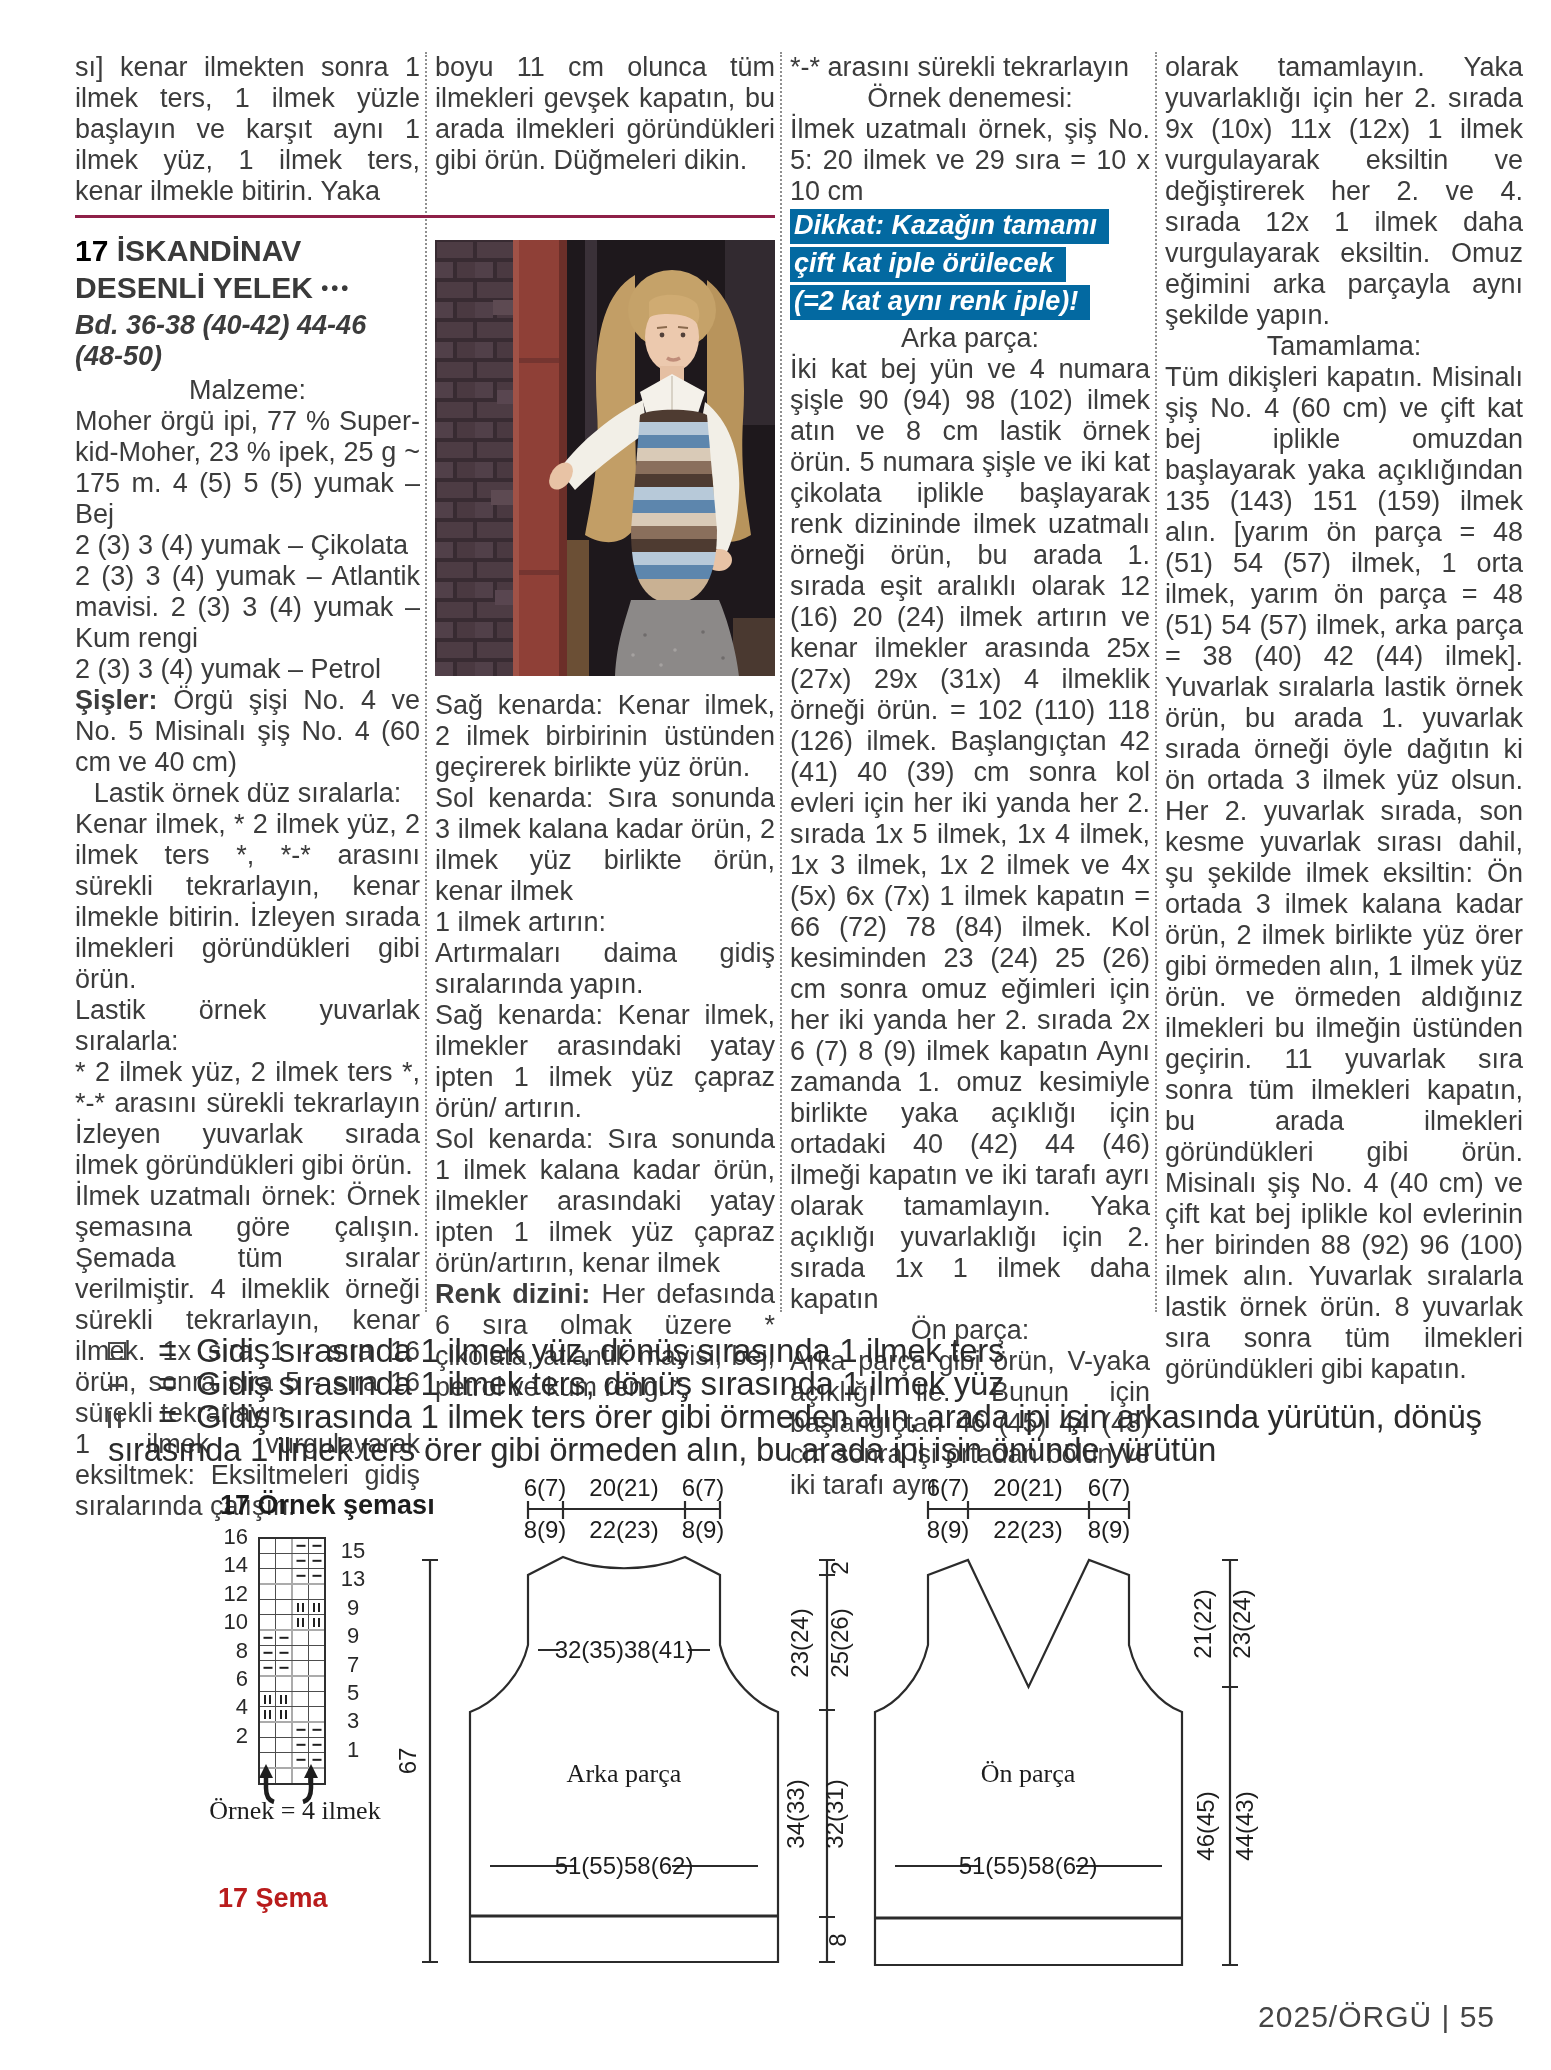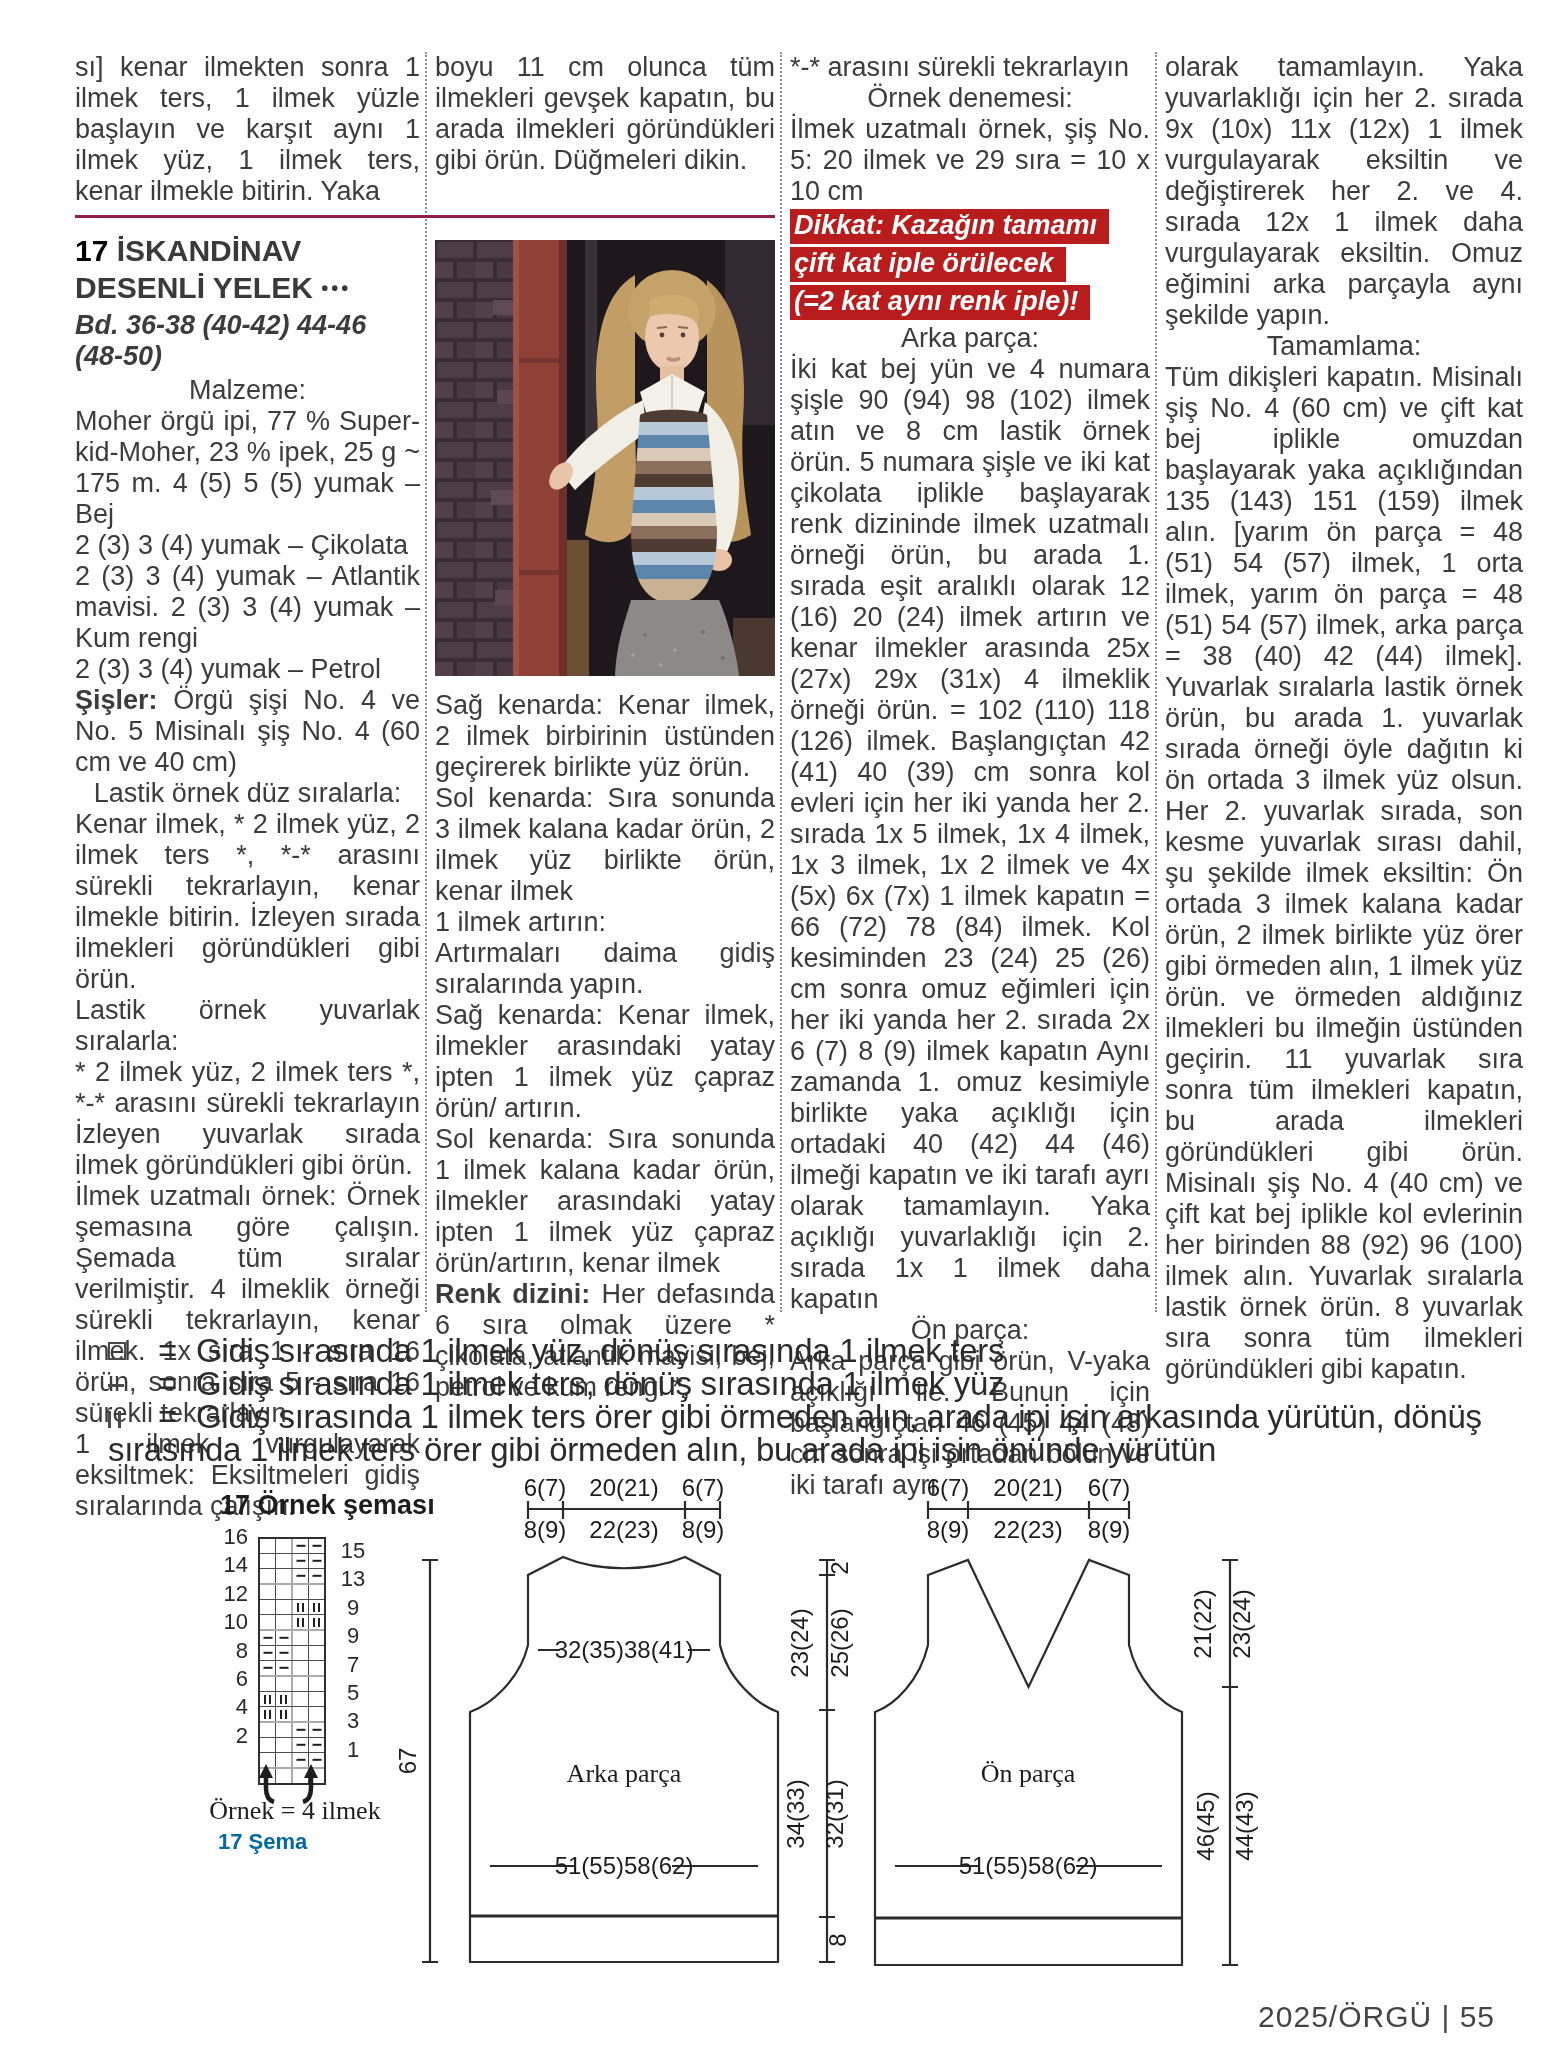--- a/index.html
+++ b/index.html
@@ -5,21 +5,21 @@
   html,body{margin:0;padding:0;background:#e8e8e8;}
   .page{position:relative;width:1551px;height:2070px;background:#ffffff;
         font-family:"Liberation Sans",sans-serif;color:#3c3c3c;overflow:hidden;}
 
   
   .tcol{position:absolute;font-size:27px;line-height:31px;}
   .tcol .p{margin:0;text-align:justify;}
   .tcol .p.bold{font-weight:normal;text-align:center;}
   .tcol .p b{font-weight:bold;}
   .hlline{margin:2px 0 3px 0;text-align:left;}
-  .hl{background:#b91c1c;color:#ffffff;font-weight:bold;font-style:italic;
+  .hl{background:#0369a1;color:#ffffff;font-weight:bold;font-style:italic;
       padding:1px 12px 3px 4px;display:inline-block;}
 
   .divider{position:absolute;top:52px;height:1260px;width:0;
            border-left:2px dotted #8f8f8f;}
 
   .rule-maroon{position:absolute;left:75px;top:215px;width:700px;height:3px;background:#8e2048;}
 
   .heading{font-size:30px;font-weight:bold;color:#3a3a3a;line-height:37px;margin:10px 0 2px 0;}
   .hnum{color:#000000;}
   .dots{font-size:20px;letter-spacing:3px;vertical-align:3px;}
@@ -55,21 +55,21 @@
             transform:translate(-50%,-50%);}
   .sym-b{position:absolute;top:2.5px;width:2.2px;height:9px;background:#1f1f1f;}
   .sym-b:first-child{left:4px;} .sym-b:last-child{left:9px;}
   .numcol{position:absolute;width:50px;font-size:22px;color:#2a2a2a;}
   .numcol div{height:28.4px;line-height:28.4px;}
   .numcol.left{left:38px;top:33px;text-align:right;}
   .numcol.right{left:168px;top:47px;text-align:center;}
   .arrows{position:absolute;left:88px;top:274px;}
   .chart-caption{position:absolute;left:20px;top:306px;width:230px;text-align:center;
                  font-family:"Liberation Serif",serif;font-size:26px;color:#1d1d1d;white-space:nowrap;}
-  .schema-label{position:absolute;left:218px;top:1829px;font-weight:bold;font-size:22px;color:#0369a1;}
+  .schema-label{position:absolute;left:218px;top:1883px;font-weight:bold;font-size:27px;color:#b91c1c;}
 
   
   .diagrams{position:absolute;left:340px;top:1460px;}
   .diagrams text{font-family:"Liberation Sans",sans-serif;font-size:24px;fill:#1d1d1d;}
   .diagrams text.serif{font-family:"Liberation Serif",serif;font-size:26px;}
   .dln{stroke:#2b2b2b;stroke-width:2.2;fill:none;}
   .dthick{stroke:#2b2b2b;stroke-width:3.2;fill:none;}
 
   .footer{position:absolute;left:1100px;top:2000px;width:395px;text-align:right;
           font-size:30px;letter-spacing:1px;color:#454545;}

